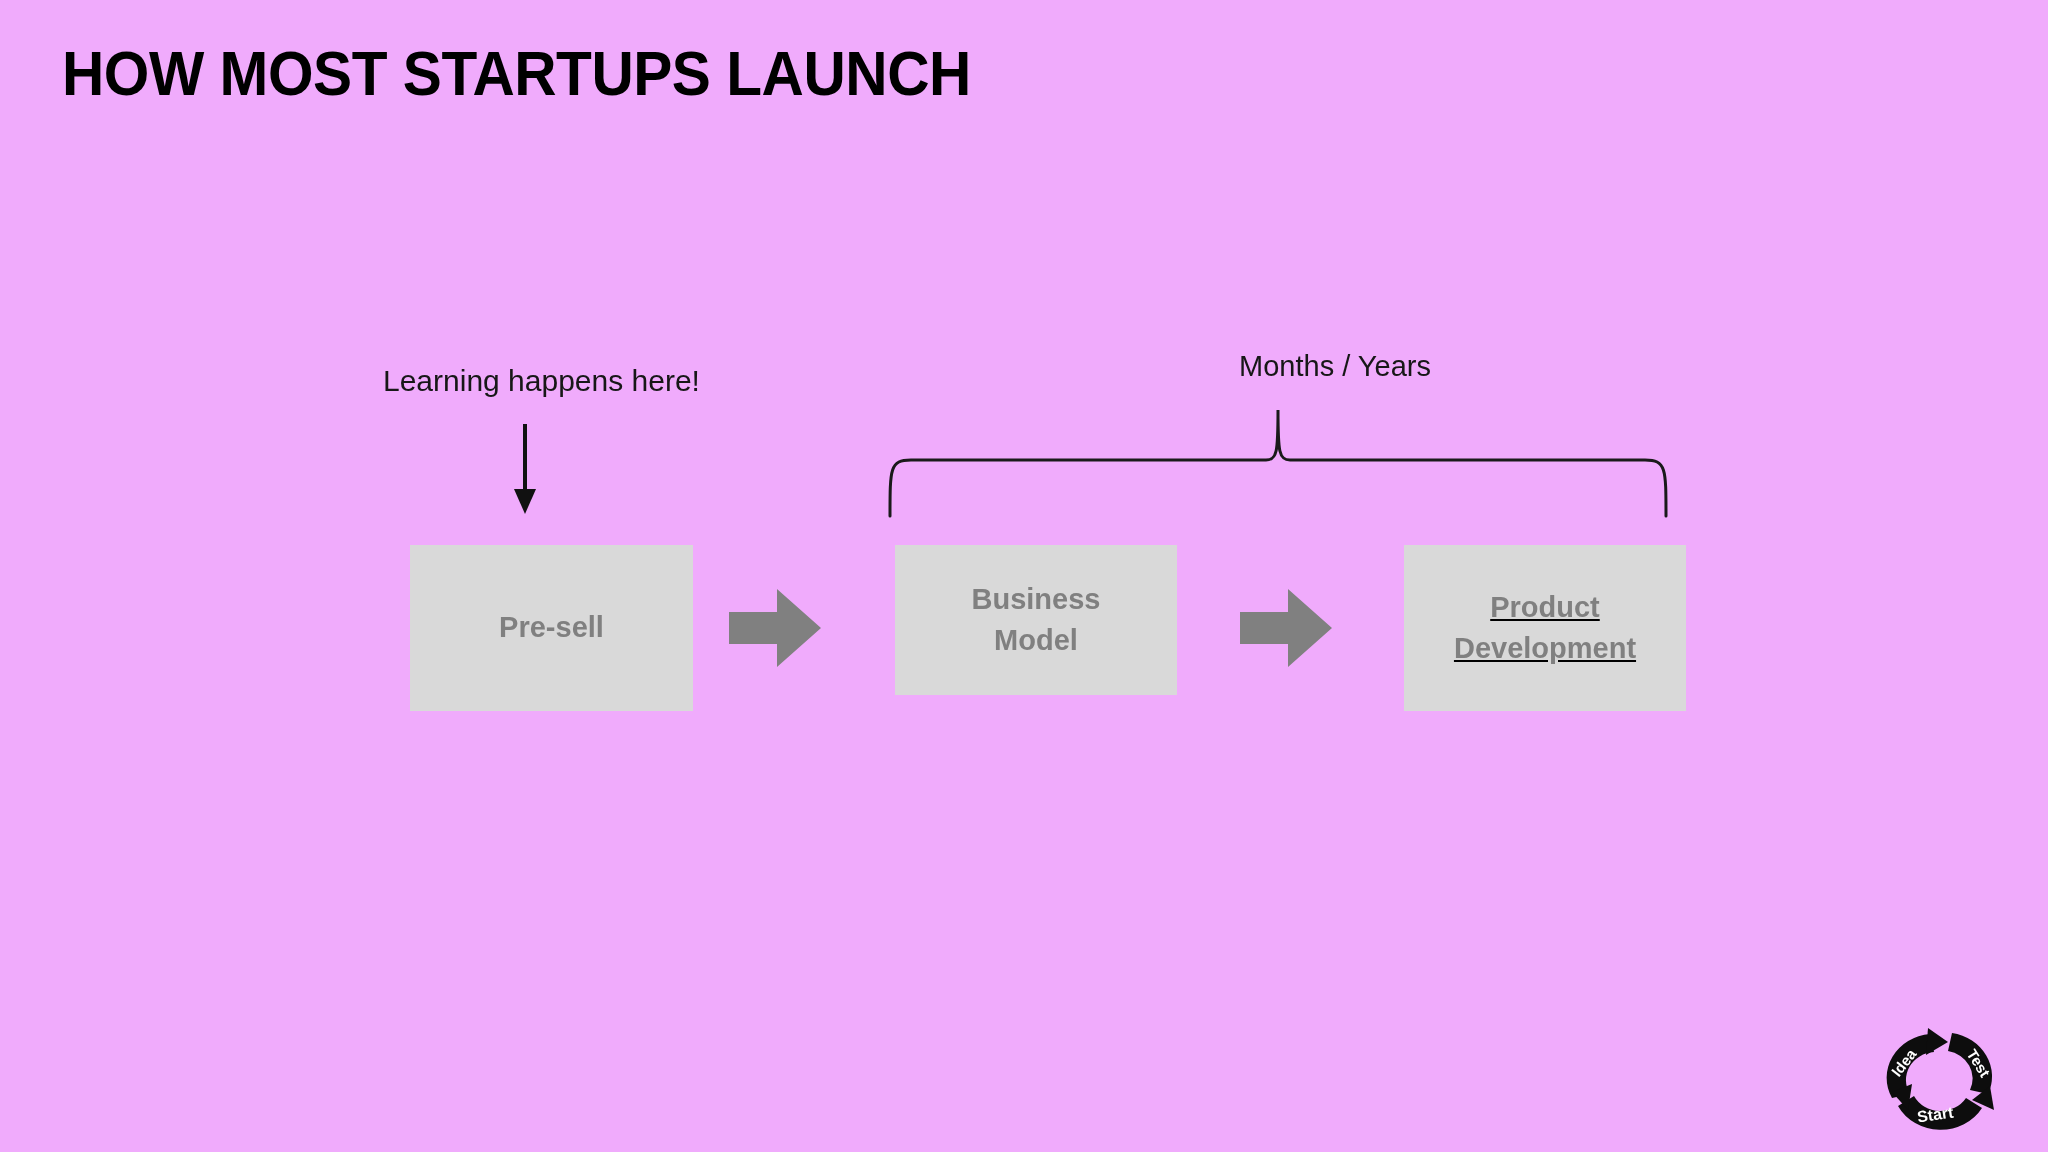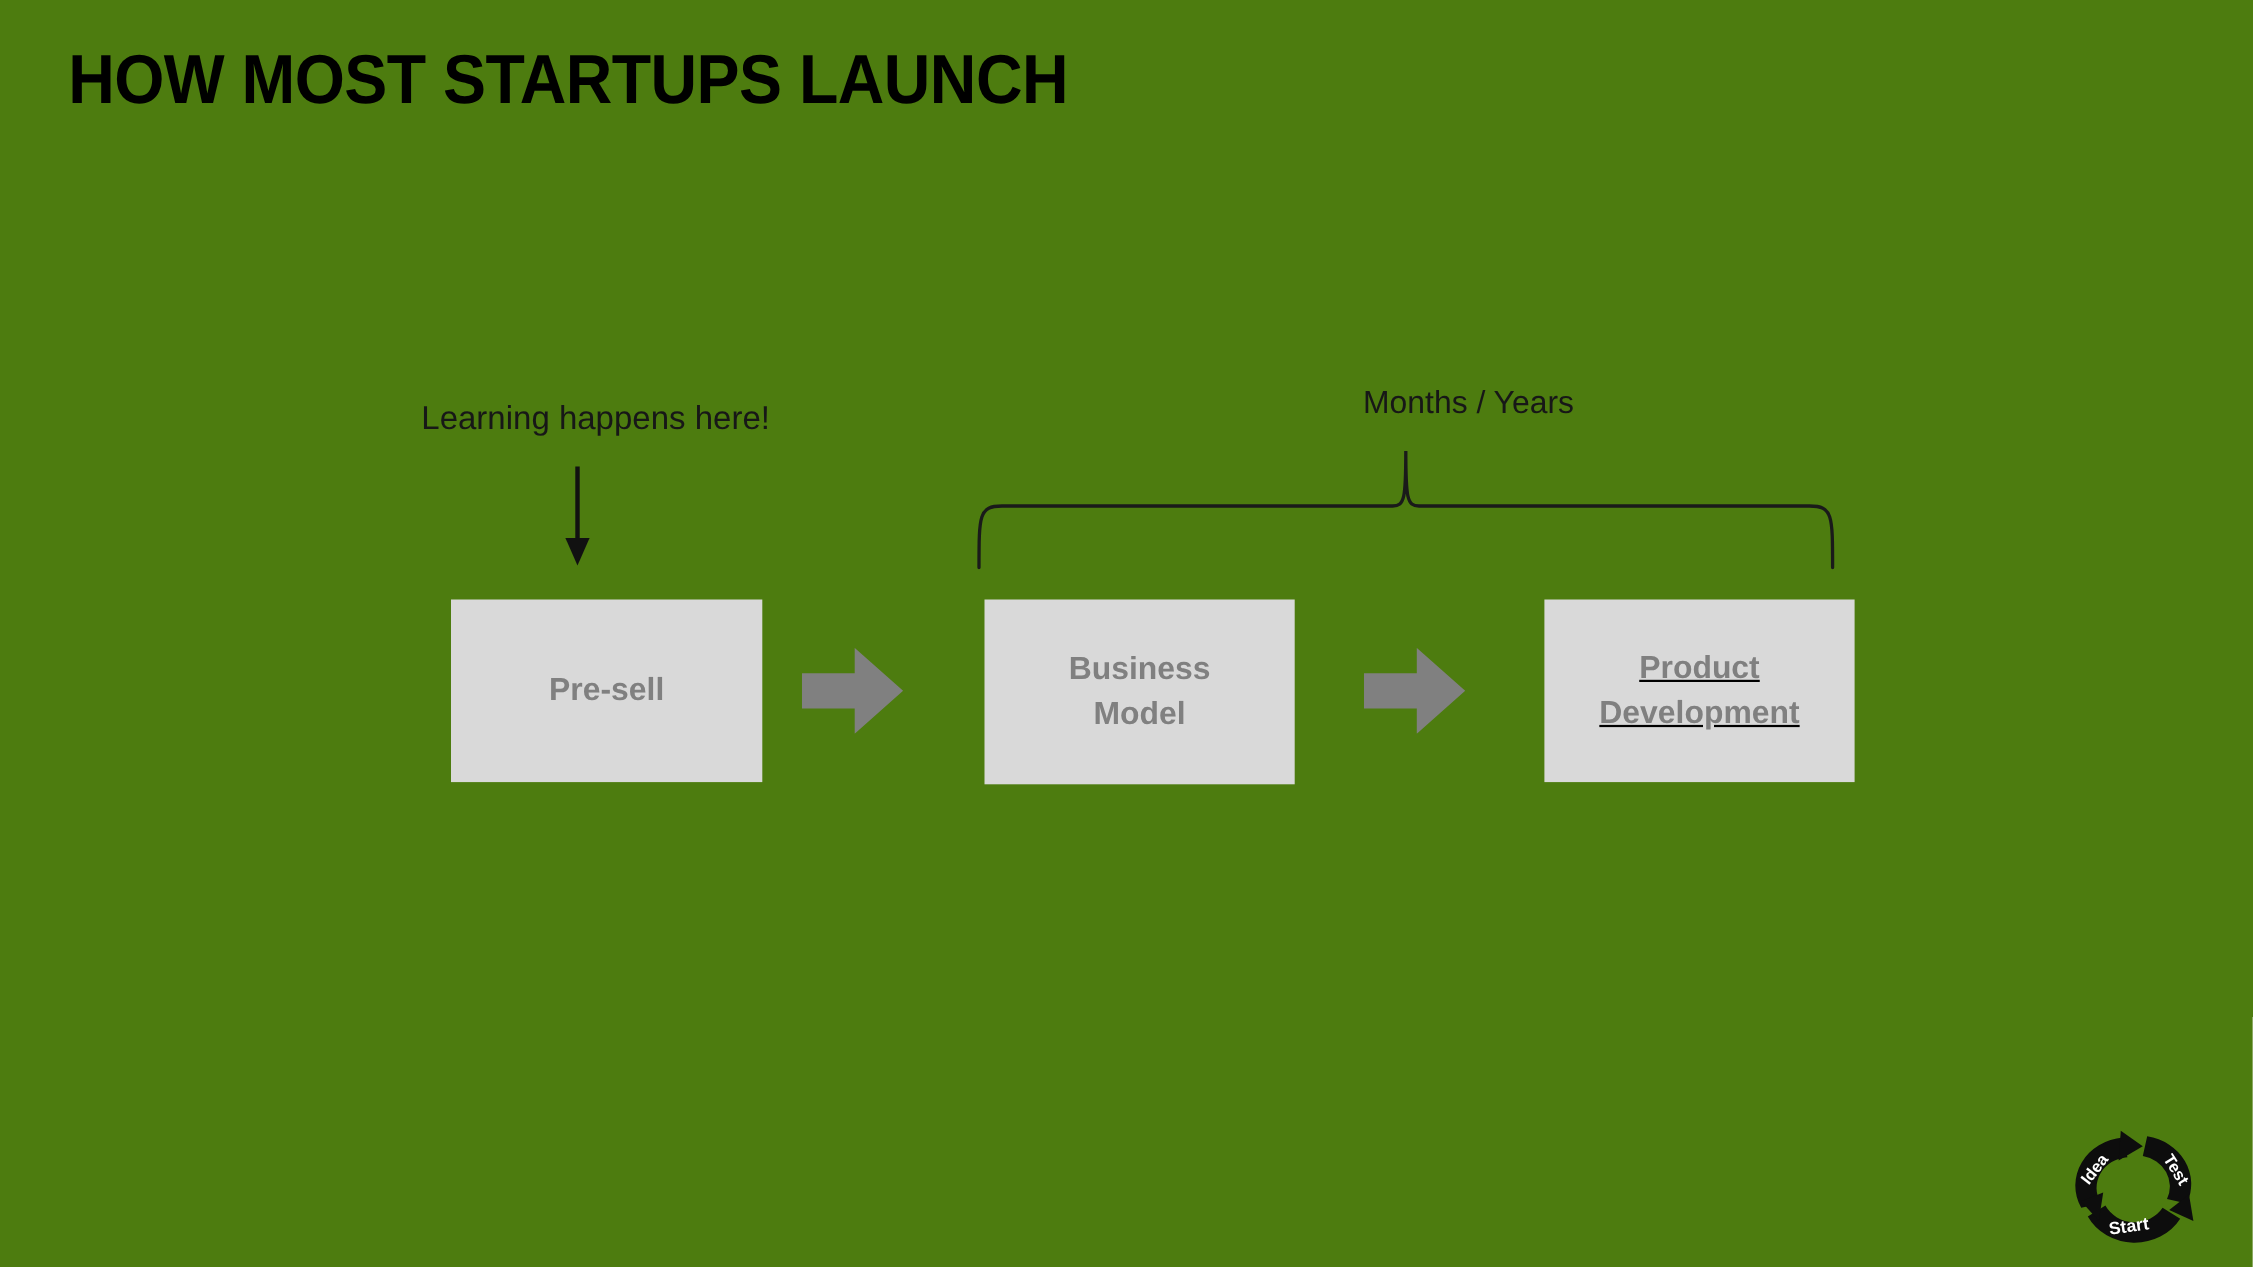--- a/index.html
+++ b/index.html
@@ -8,21 +8,21 @@
     padding: 0;
     background: #ffffff;
   }
   body {
     font-family: "Liberation Sans", sans-serif;
   }
   #slide {
     position: relative;
     width: 2048px;
     height: 1152px;
-    background: #4d7c0f;
+    background: #f0abfc;
     overflow: hidden;
   }
 
   
   #slide-title {
     position: absolute;
     left: 62px;
     top: 40px;
     font-family: "Liberation Sans", sans-serif;
     font-weight: bold;
@@ -47,21 +47,21 @@
   .process-box-label {
     font-family: "Liberation Sans", sans-serif;
     font-weight: bold;
     font-size: 29px;
     line-height: 1.42;
     color: #808080;
     white-space: pre-line;
   }
 
   #box-presell     { left: 385px;  top: 545px; width: 283px; height: 166px; margin-left: 25px; }
-  #box-business    { left: 895px;  top: 545px; width: 282px; height: 168px; }
+  #box-business    { left: 895px;  top: 545px; width: 282px; height: 150px; }
   #box-product     { left: 1404px; top: 545px; width: 282px; height: 166px; text-decoration: underline; }
 
   
   .block-arrow {
     position: absolute;
     width: 92px;
     height: 78px;
   }
   #arrow-1 { left: 729px;  top: 589px; }
   #arrow-2 { left: 1240px; top: 589px; }

